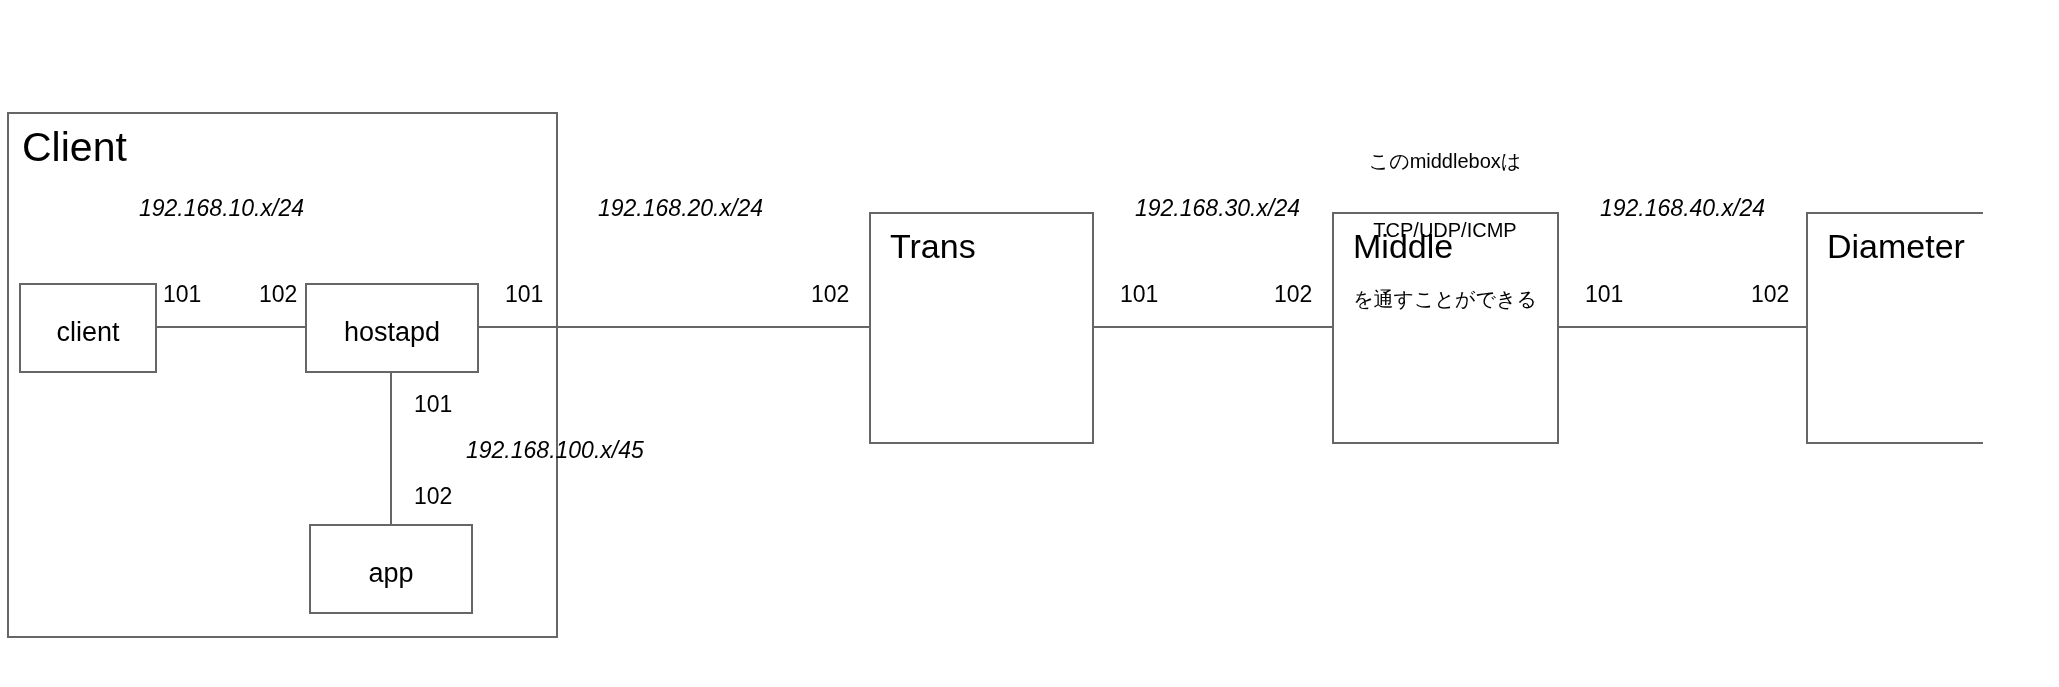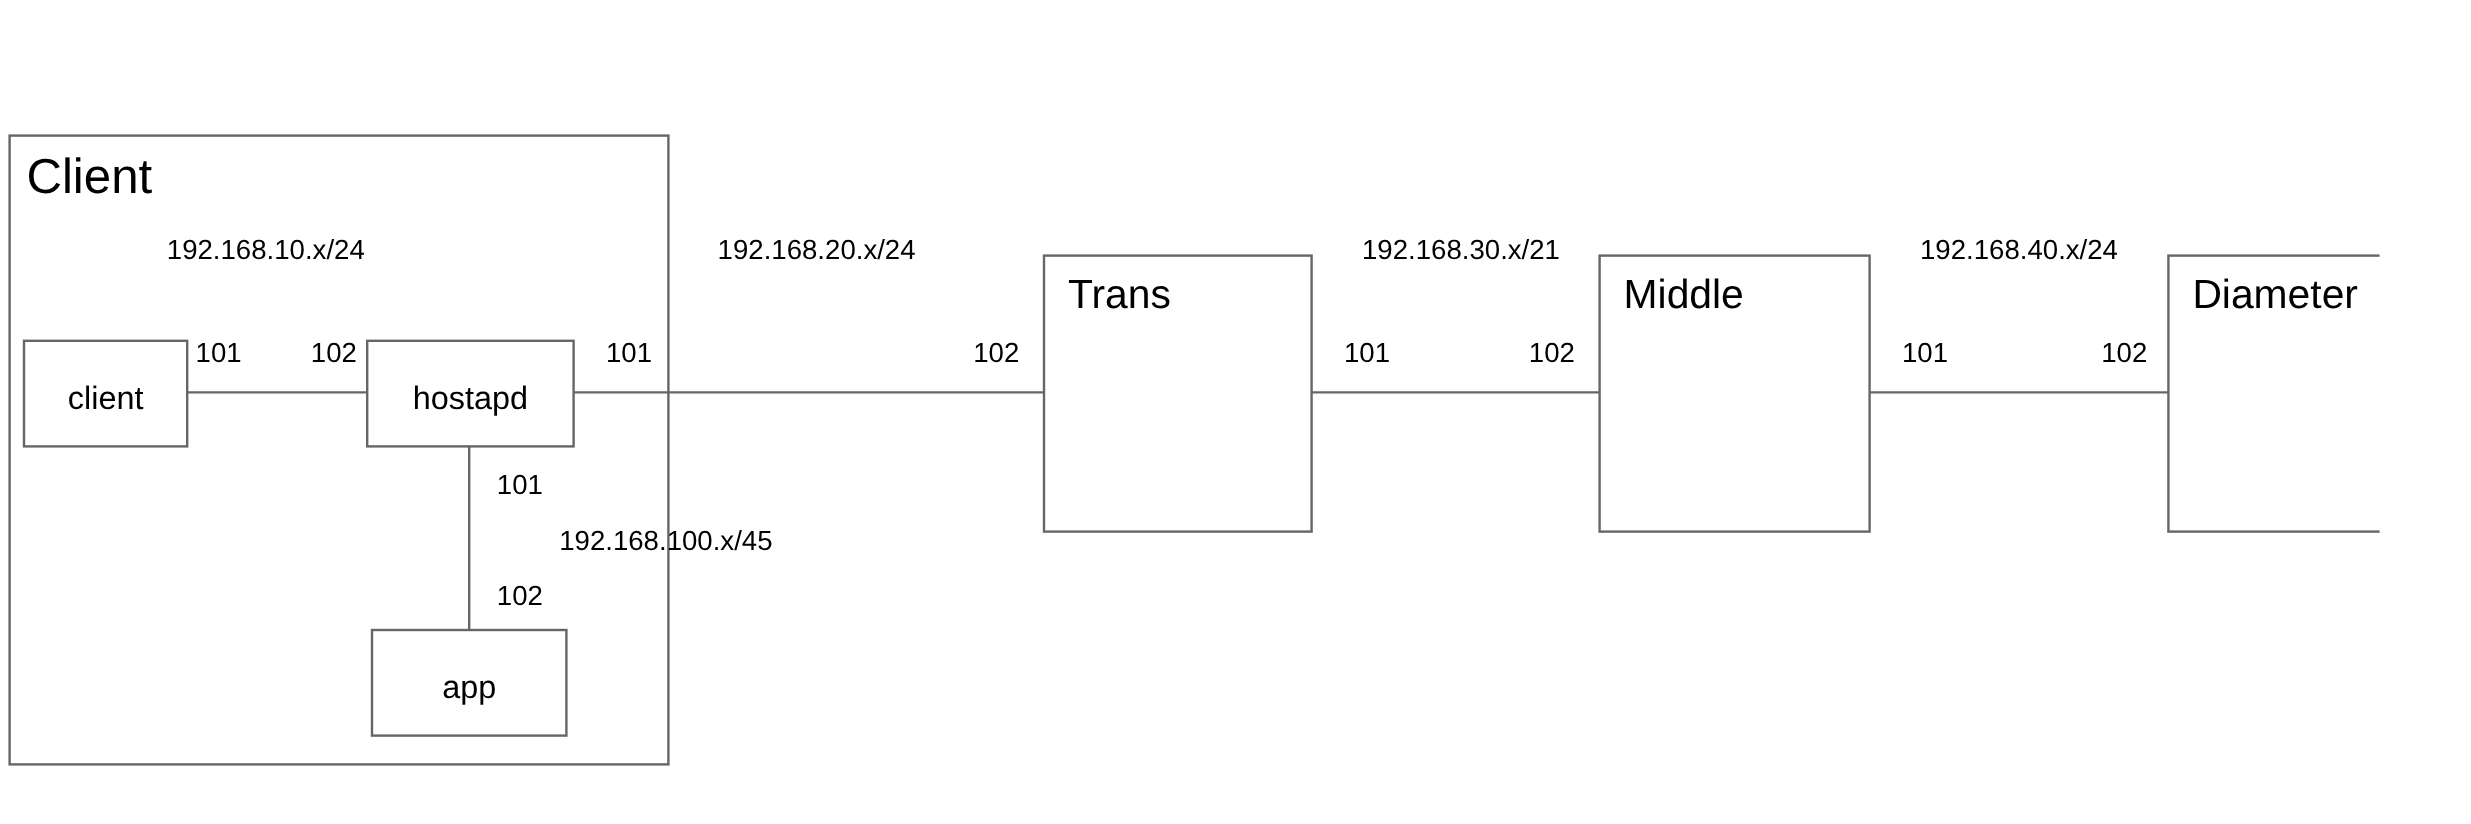--- a/index.html
+++ b/index.html
@@ -48,20 +48,21 @@
   }
   .node-label {
     font-size: 27px;
     text-align: center;
   }
   .group-title {
     font-size: 41px;
   }
   .subnet-label {
     font-size: 23px;
+    font-style: italic;
   }
   .port-label {
     font-size: 23px;
   }
   .note-label {
     font-size: 20px;
     text-align: center;
   }
 </style>
 </head>
@@ -90,21 +91,21 @@
     <rect class="node-rect" x="1333" y="213" width="225" height="230"></rect>
     <rect class="node-rect" x="1807" y="213" width="226" height="230"></rect>
   </svg>
 
   <div class="lbl group-title" style="left:22px; top:124px;">Client</div>
 
   <div class="lbl subnet-label" style="left:139px; top:195px;">192.168.10.x/24</div>
 
   <div class="lbl subnet-label" style="left:598px; top:195px;text-align:right;">192.168.20.x/24</div>
 
-  <div class="lbl subnet-label" style="left:1135px; top:195px;">192.168.30.x/21</div>
+  <div class="lbl subnet-label" style="left:1135px; top:195px;">192.168.30.x/24</div>
 
   <div class="lbl subnet-label" style="left:1600px; top:195px;">192.168.40.x/24</div>
 
   <div class="lbl subnet-label" style="left:466px; top:437px;">192.168.100.x/45</div>
 
   <div class="lbl node-label" style="left:20px; top:317px; width:136px;">client</div>
 
   <div class="lbl node-label" style="left:306px; top:317px; width:172px;">hostapd</div>
 
   <div class="lbl node-label" style="left:310px; top:558px; width:162px;">app</div>
@@ -128,14 +129,19 @@
   <div class="lbl port-label" style="left:1274px; top:281px;">102</div>
 
   <div class="lbl port-label" style="left:1585px; top:281px;">101</div>
 
   <div class="lbl port-label" style="left:1751px; top:281px;">102</div>
 
   <div class="lbl port-label" style="left:414px; top:391px;">101</div>
 
   <div class="lbl port-label" style="left:414px; top:483px;">102</div>
 
+  <div class="lbl note-label" style="left:1330px; top:104px; width:230px;">
+    <div>このmiddleboxは</div>
+    <div>TCP/UDP/ICMP</div>
+    <div>を通すことができる</div>
+  </div>
 
 </div>
 
 </body></html>

